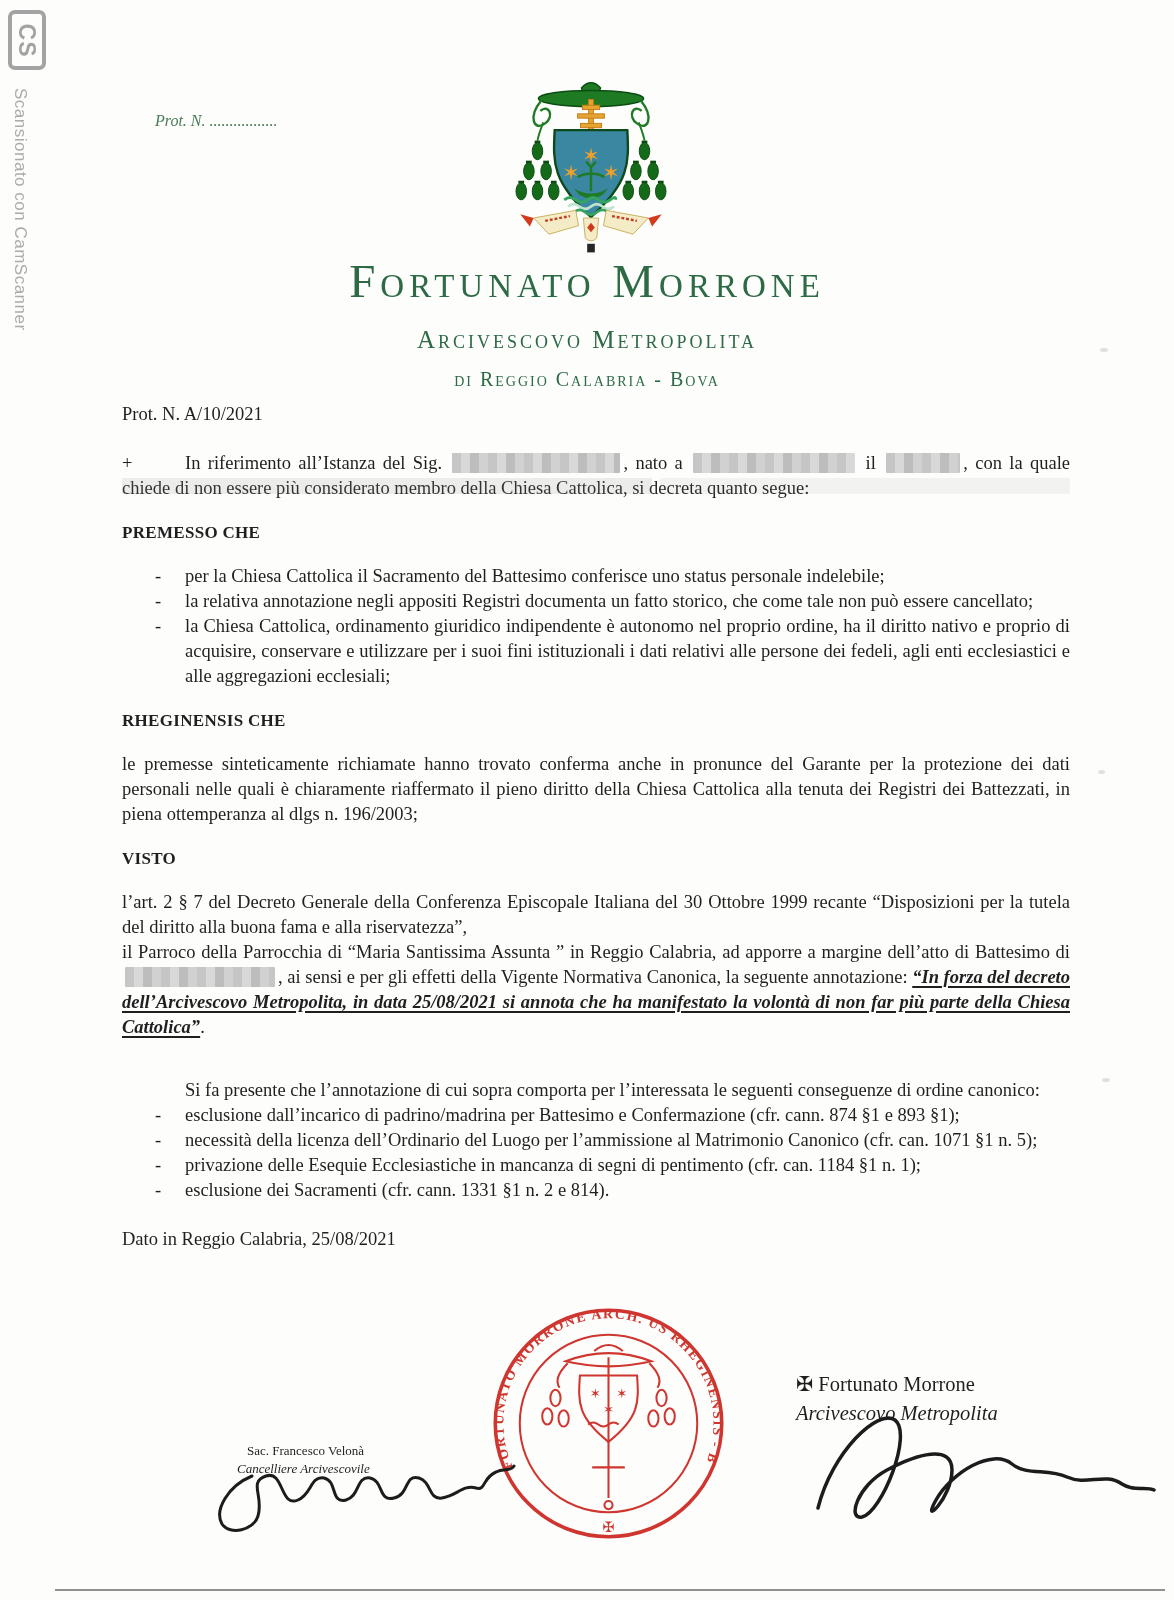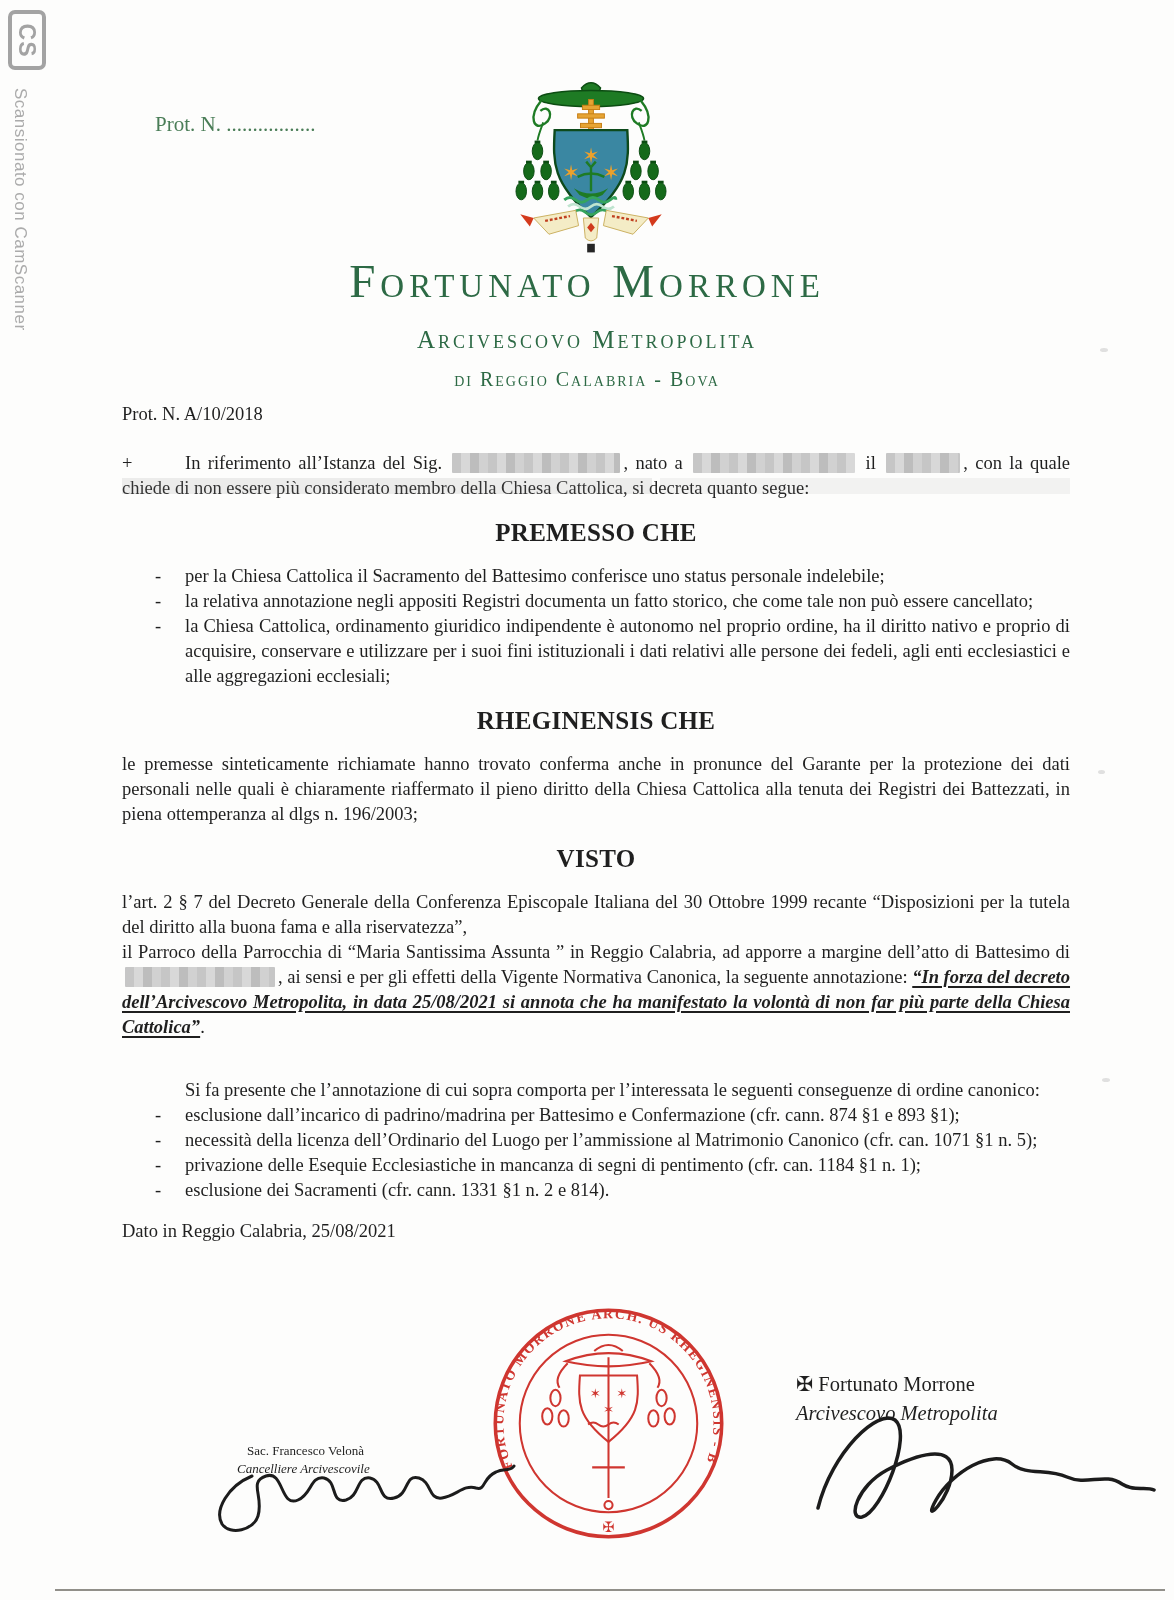--- a/index.html
+++ b/index.html
@@ -6,48 +6,48 @@
   .page{position:relative;width:1174px;height:1600px;background:#fdfdfc;overflow:hidden;
         font-family:"Liberation Serif", serif;color:#1f1f1f;}
   
   .cs-logo{position:absolute;left:8px;top:10px;width:30px;height:52px;border:4px solid #a3a3a3;
            border-radius:7px;display:flex;align-items:center;justify-content:center;}
   .cs-logo span{transform:rotate(90deg);font-family:"Liberation Sans",sans-serif;
                 font-weight:bold;font-size:23px;color:#a3a3a3;letter-spacing:1px;}
   .scan-watermark{position:absolute;left:10px;top:88px;writing-mode:vertical-rl;
                   font-family:"Liberation Sans",sans-serif;font-size:17px;color:#ababab;letter-spacing:.5px;}
   
-  .prot-blank{position:absolute;left:155px;top:112px;font-size:21px;color:#4a7d57;}
+  .prot-blank{position:absolute;left:155px;top:112px;font-style:italic;font-size:16px;color:#4a7d57;}
   .arms{position:absolute;left:505px;top:74px;}
   .lh-name{position:absolute;left:0;top:254px;width:1174px;text-align:center;color:#2d6a45;
            font-variant:small-caps;font-size:47px;letter-spacing:5px;}
   .lh-role{position:absolute;left:0;top:326px;width:1174px;text-align:center;color:#2d6a45;
            font-variant:small-caps;font-size:25px;letter-spacing:3px;}
   .lh-see{position:absolute;left:0;top:368px;width:1174px;text-align:center;color:#2d6a45;
           font-variant:small-caps;font-size:20px;letter-spacing:2px;font-family:Liberation Serif, serif;}
   
   .content{position:absolute;left:122px;top:402px;width:948px;font-size:18.5px;line-height:25px;
            text-align:justify;}
   .prot-number{margin:0 0 24px 0;}
   .para{margin:0;}
   .intro-wrap{position:relative;}
   .plus{position:absolute;left:0;top:0;}
   .indent{text-indent:63px;}
-  .sec-head{text-align:center;font-weight:bold;font-size:25px;margin:19px 0 19px 0;letter-spacing:.3px;}
+  .sec-head{font-weight:bold;font-size:17px;margin:19px 0 19px 0;letter-spacing:.3px;}
   .dash-list{margin:0;}
   .dash-row{display:grid;grid-template-columns:63px 1fr;}
   .dash-row .marker{padding-left:33px;}
   .redaction{display:inline-block;vertical-align:-4px;height:20px;border-radius:1px;margin:0 3px;
      background-image:
        repeating-linear-gradient(90deg,#c6c6c6 0 9px,#d8d8d8 9px 18px,#bdbdbd 18px 27px,#d1d1d1 27px 36px),
        repeating-linear-gradient(0deg,rgba(255,255,255,.35) 0 7px,rgba(120,120,120,.18) 7px 14px);}
   .annotation{font-weight:bold;font-style:italic;text-decoration:underline;text-decoration-thickness:2px;
               text-underline-offset:3px;}
   .smudge{position:absolute;background:rgba(150,150,150,.16);pointer-events:none;}
-  .dato{margin-top:16px;}
+  .dato{margin-top:24px;}
   
   .seal{position:absolute;left:486px;top:1296px;opacity:.95;mix-blend-mode:multiply;}
   .sig-right{position:absolute;left:796px;top:1372px;font-size:20.5px;}
   .sig-right .role{font-style:italic;margin-top:6px;}
   .sig-right-scrawl{position:absolute;left:800px;top:1390px;}
   .sig-left{position:absolute;left:247px;top:1443px;font-size:13px;}
   .sig-left .role{font-style:italic;margin-top:2px;margin-left:-10px;}
   .sig-left-scrawl{position:absolute;left:200px;top:1438px;}
   .scan-line{position:absolute;left:55px;top:1589px;width:1110px;height:2px;background:#57544b;opacity:.65;}
   .noise-dot{position:absolute;background:rgba(140,140,140,.25);border-radius:50%;}
@@ -130,21 +130,21 @@
       <rect x="86" y="177" width="8" height="9" fill="#262626"></rect>
     </g>
   </svg>
 
   <div class="lh-name">Fortunato Morrone</div>
   <div class="lh-role">Arcivescovo Metropolita</div>
   <div class="lh-see">di Reggio Calabria - Bova</div>
 
   <div class="content">
 
-    <p class="prot-number">Prot. N. A/10/2018</p>
+    <p class="prot-number">Prot. N. A/10/2021</p>
 
     <div class="intro-wrap">
       <span class="plus">+</span>
       <p class="para indent">
         <span>In riferimento all’Istanza del Sig.</span>
         <span class="redaction" style="width:168px"></span><span>, nato a</span>
         <span class="redaction" style="width:162px"></span>
         <span>il</span>
         <span class="redaction" style="width:74px"></span><span>, con la quale chiede di non essere più considerato membro della Chiesa Cattolica, si decreta quanto segue:</span>
       </p>

